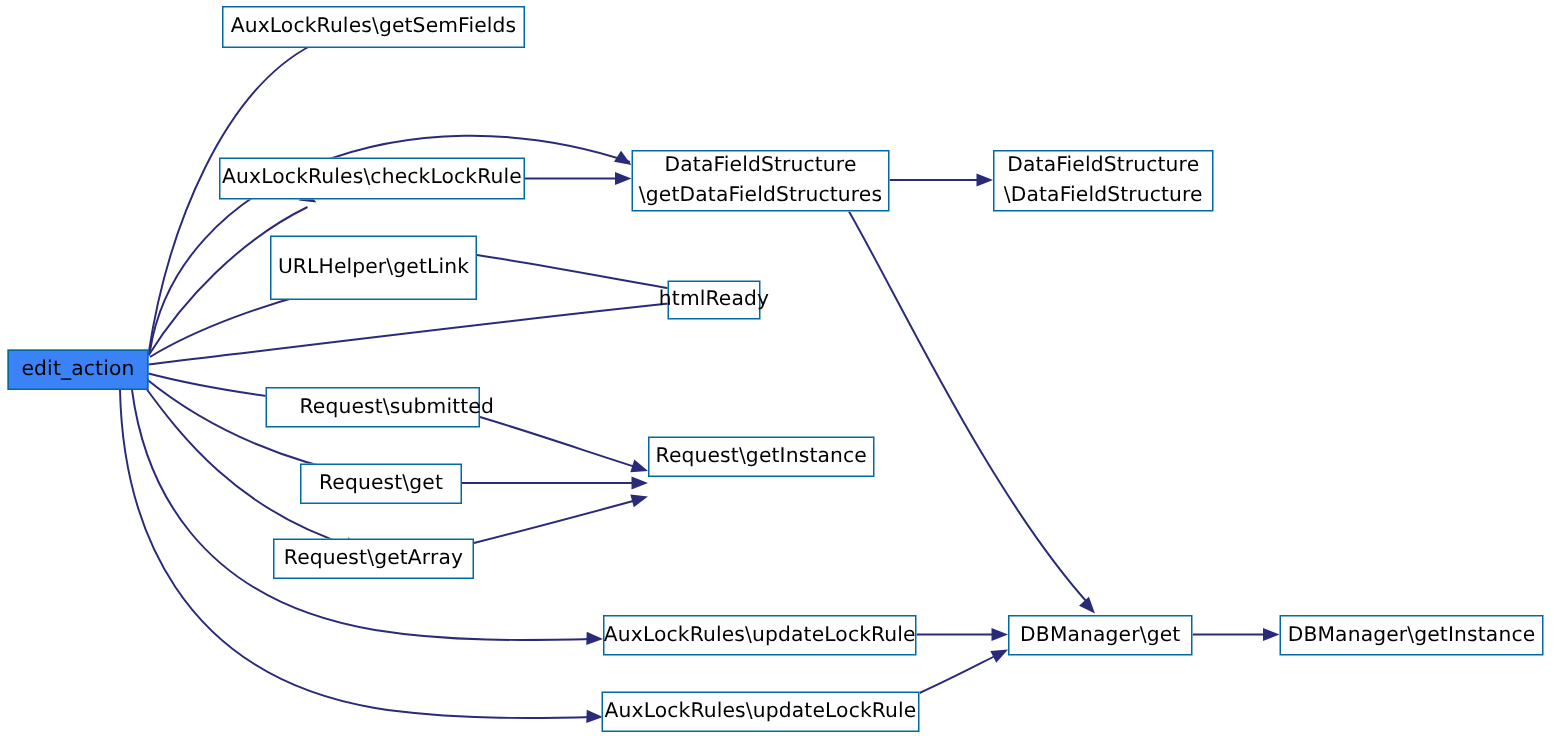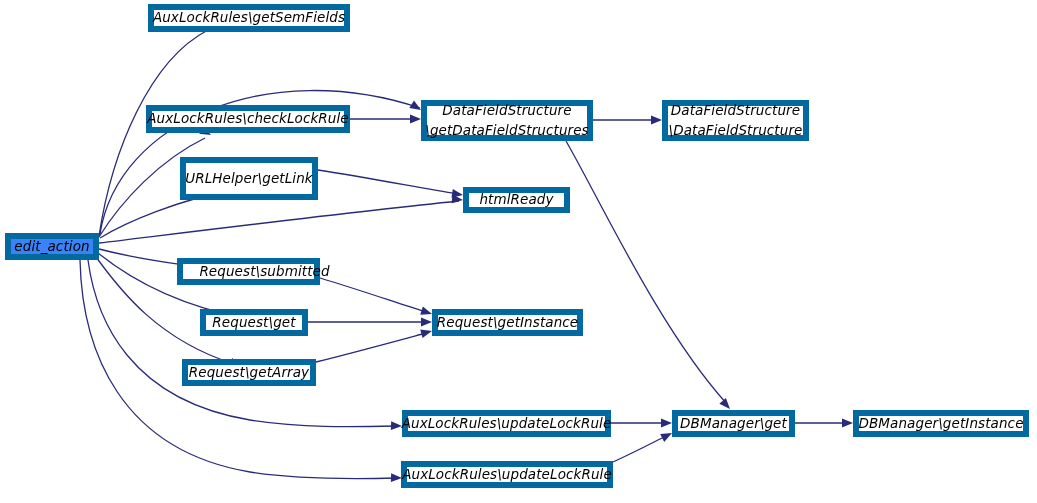--- a/index.html
+++ b/index.html
@@ -2,33 +2,32 @@
 <html><head>
 <meta charset="utf-8">
 <style>
   html,body{margin:0;padding:0;background:#ffffff;}
   body{font-family:"DejaVu Sans","Liberation Sans",sans-serif;}
   #canvas{position:relative;width:1037px;height:503px;background:#ffffff;overflow:hidden;}
   #edges{position:absolute;left:0;top:0;width:1037px;height:503px;}
   .node{
     position:absolute;
     box-sizing:border-box;
-    border:6px solid #0369a1;
+    border:1px solid #0369a1;
     background:#ffffff;
     color:#000000;
     display:flex;
     align-items:center;
     justify-content:center;
     text-align:center;
     font-size:13.5px;
     line-height:1.42;
     white-space:pre-line;
     letter-spacing:0.1px;
     z-index:2;
-    font-style:italic;
   }
   .node.current{ background:#3b82f6; }
 </style>
 </head>
 <body>
 
 <div id="canvas">
   <svg id="edges" viewBox="0 0 1037 503" xmlns="http://www.w3.org/2000/svg">
       <g>
         <path d="M99,236 C112,150 150,60 208,30" fill="none" stroke="#2a2a7a" stroke-width="1.3"></path>
@@ -108,25 +107,25 @@
       </g>
       <g>
         <path d="M795,423 L847,423" fill="none" stroke="#2a2a7a" stroke-width="1.3"></path>
         <polygon points="0,0 -11,-4.4 -11,4.4" fill="#2a2a7a" transform="translate(853,423) rotate(0)"></polygon>
       </g>
     </svg>
 <div class="node current" style="left: 5px; top: 233px; width: 94px; height: 27px;">edit_action</div>
     <div class="node" style="left: 148px; top: 4px; width: 202px; height: 28px;">AuxLockRules\getSemFields</div>
     <div class="node" style="left: 146px; top: 105px; width: 204px; height: 28px;">AuxLockRules\checkLockRule</div>
     <div class="node" style="left: 180px; top: 157px; width: 138px; height: 43px;">URLHelper\getLink</div>
-    <div class="node" style="left: 463px; top: 187px; width: 107px; height: 26px;">htmlReady</div>
+    <div class="node" style="left: 445px; top: 187px; width: 62px; height: 26px;">htmlReady</div>
     <div class="node" style="left: 177px; top: 258px; width: 143px; height: 27px; padding-left: 32px;">Request\submitted</div>
     <div class="node" style="left: 200px; top: 309px; width: 108px; height: 27px;">Request\get</div>
     <div class="node" style="left: 182px; top: 359px; width: 134px; height: 27px;">Request\getArray</div>
-    <div class="node" style="left: 432px; top: 309px; width: 151px; height: 27px;">Request\getInstance</div>
+    <div class="node" style="left: 432px; top: 291px; width: 151px; height: 27px;">Request\getInstance</div>
     <div class="node" style="left: 421px; top: 100px; width: 172px; height: 41px;">DataFieldStructure
 \getDataFieldStructures</div>
     <div class="node" style="left: 662px; top: 100px; width: 147px; height: 41px;">DataFieldStructure
 \DataFieldStructure</div>
     <div class="node" style="left: 402px; top: 410px; width: 209px; height: 27px;">AuxLockRules\updateLockRule</div>
     <div class="node" style="left: 401px; top: 461px; width: 212px; height: 27px;">AuxLockRules\updateLockRule</div>
     <div class="node" style="left: 672px; top: 410px; width: 123px; height: 27px;">DBManager\get</div>
     <div class="node" style="left: 853px; top: 410px; width: 176px; height: 27px;">DBManager\getInstance</div>
   </div>
 

